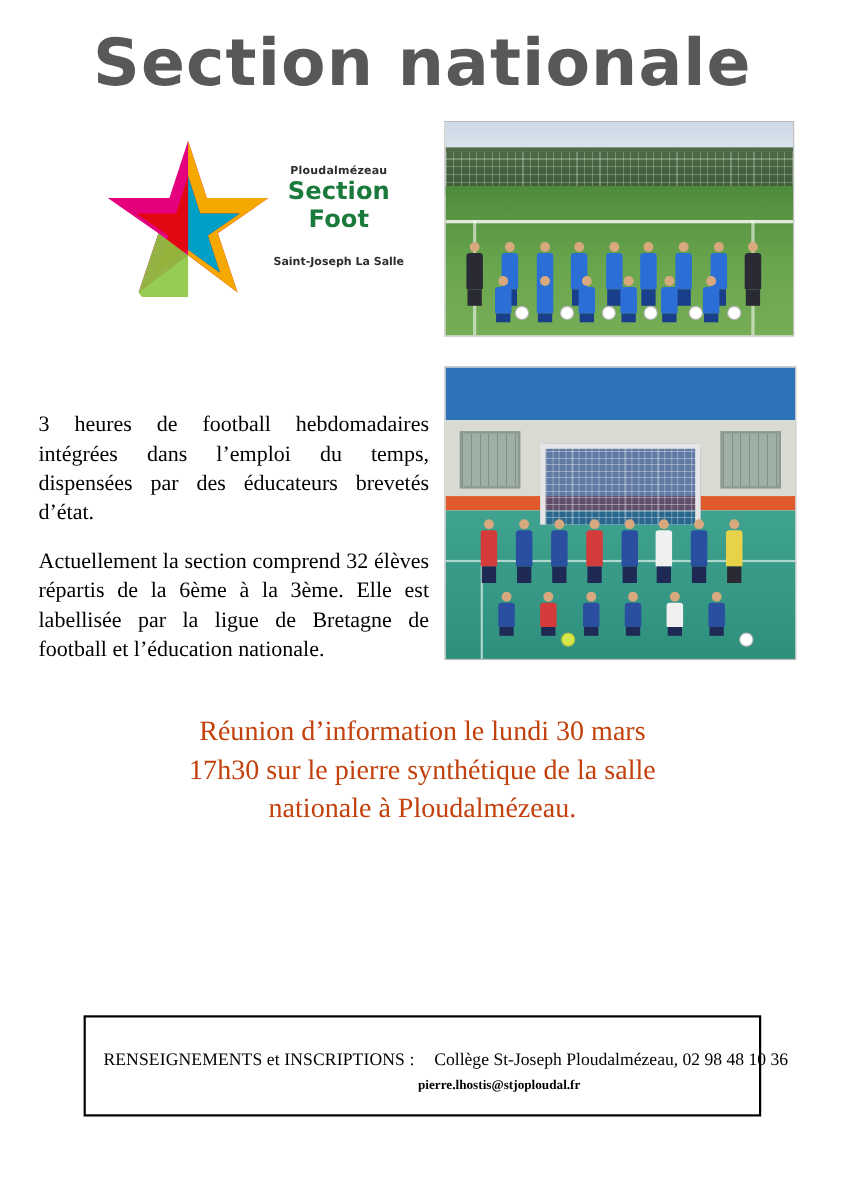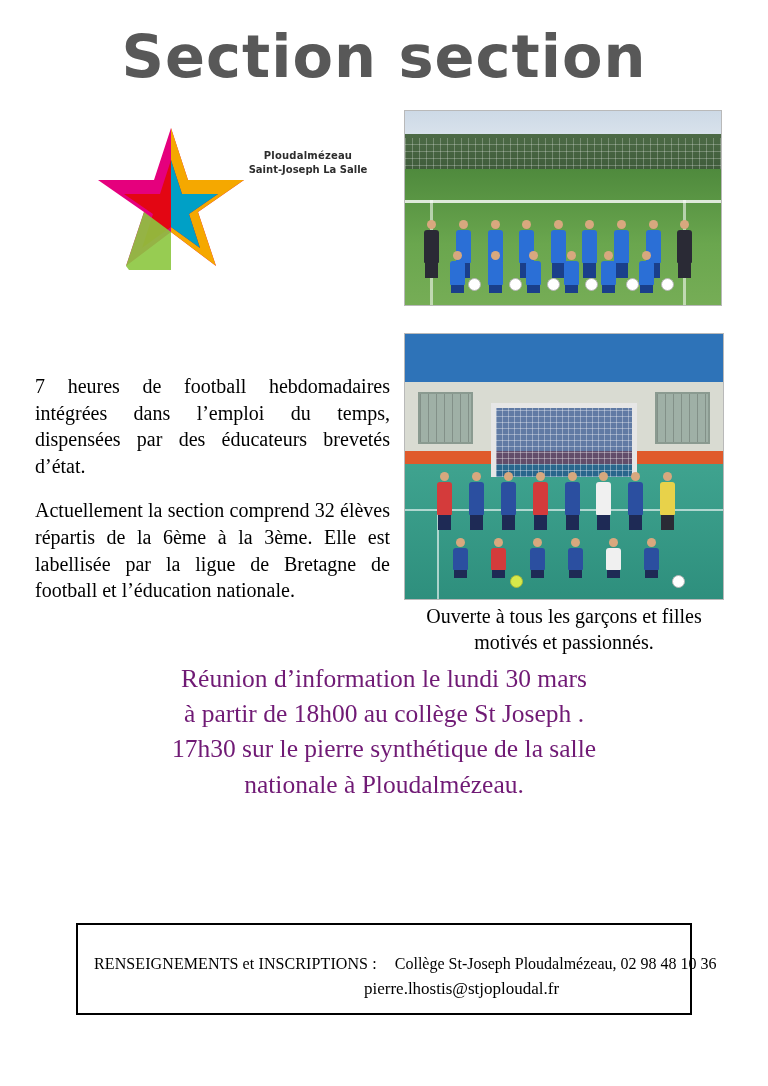--- a/index.html
+++ b/index.html
@@ -80,21 +80,21 @@
     font-size: 22px;
     color: #1a7a3c;
     line-height: 1.15;
     margin-top: 1px;
   }
   .logo-bot-line {
     font-family: "DejaVu Sans", sans-serif;
     font-weight: bold;
     font-size: 10px;
     color: #2d2d2d;
-    margin-top: 3px;
+    margin-top: 20px;
   }
 
   .photo {
     position: absolute;
     border: 1px solid #b9b9b9;
     overflow: hidden;
   }
   .photo-team {
     left: 404px;
     top: 8px;
@@ -165,24 +165,24 @@
     top: 272px;
     width: 320px;
     text-align: center;
     font-size: 20px;
     line-height: 1.32;
   }
 
   
   .announce {
     text-align: center;
-    color: #701a75;
+    color: #c2410c;
     font-size: 25.5px;
     line-height: 1.38;
-    margin-top: 20px;
+    margin-top: 6px;
     padding: 0 40px;
   }
 
   
   .info-box {
     position: absolute;
     left: 76px;
     top: 923px;
     width: 616px;
     height: 92px;
@@ -193,47 +193,48 @@
     position: absolute;
     left: 16px;
     top: 30px;
     font-size: 16px;
     white-space: nowrap;
   }
   .info-line1 .lbl { letter-spacing: .1px; }
   .info-line1 .val { margin-left: 14px; }
   .info-line2 {
     position: absolute;
-    left: 286px;
+    left: 302px;
     top: 54px;
-    font-size: 17px;
-    font-weight: normal;
+    font-size: 12px;
+    font-weight: bold;
   }
 </style>
 </head>
 <body>
 
 <div class="header">
-  <h1 class="title-main">Section section</h1>
+  <h1 class="title-main">Section nationale</h1>
 </div>
 
 <div class="top-row">
 
   <div class="logo-block">
     <div class="logo-star">
       <svg viewBox="0 0 150 150" width="150" height="150" aria-hidden="true">
         <polygon points="75,8 92,60 148,60 102,92 120,146 75,112 30,146 48,92 2,60 58,60" fill="#e5007d"></polygon>
         <polygon points="75,8 92,60 148,60 102,92 120,146 75,112" fill="#f5a800"></polygon>
         <polygon points="75,40 86,74 122,74 93,94 104,128 75,107 46,128 57,94 28,74 64,74" fill="#e30613"></polygon>
         <polygon points="75,40 86,74 122,74 93,94 104,128 75,107" fill="#00a0c6"></polygon>
         <polygon points="30,146 48,92 75,112 75,150 33,150" fill="#8cc63f" opacity="0.9"></polygon>
       </svg>
     </div>
     <div class="logo-text">
       <div class="logo-top-line">Ploudalmézeau</div>
+      <div class="logo-mid-line">Section Foot</div>
       <div class="logo-bot-line">Saint-Joseph La Salle</div>
     </div>
   </div>
 
   <div class="photo photo-team">
     <div class="scene">
       <div class="sky"></div>
       <div class="treeline"></div>
       <div class="fence"></div>
       <div class="grass"></div>
@@ -323,21 +324,21 @@
       <div class="ball" style="left:45%;"></div>
       <div class="ball" style="left:57%;"></div>
       <div class="ball" style="left:70%;"></div>
       <div class="ball" style="left:81%;"></div>
     </div>
   </div>
 </div>
 
 <div class="body-row">
   <div class="text-col">
-    <p>7 heures de football hebdomadaires intégrées dans l’emploi du temps, dispensées par des éducateurs brevetés d’état.</p>
+    <p>3 heures de football hebdomadaires intégrées dans l’emploi du temps, dispensées par des éducateurs brevetés d’état.</p>
     <p>Actuellement la section comprend 32 élèves répartis de la 6ème à la 3ème. Elle est labellisée par la ligue de Bretagne de football et l’éducation nationale.</p>
   </div>
 
   <div class="photo photo-indoor">
     <div class="scene">
       <div class="gym-wall-top"></div>
       <div class="gym-wall"></div>
       <div class="gym-band"></div>
       <div class="gym-floor"></div>
       <div class="window" style="left:4%;"></div>
@@ -418,28 +419,24 @@
           <div class="head"></div>
           <div class="body" style="background:#2b4fa0;height:22px"></div>
           <div class="legs" style="background:#1e2a55"></div>
         </div>
 
       <div class="ball" style="left:33%;bottom:4%;background:#d7e94a;border-color:#a9b93a"></div>
       <div class="ball" style="left:84%;bottom:4%;"></div>
     </div>
   </div>
 
-  <div class="caption">
-    <span>Ouverte à tous les garçons et filles motivés et passionnés.</span>
-  </div>
 </div>
 
 <div class="announce">
   <div>Réunion d’information le lundi 30 mars</div>
-  <div>à partir de 18h00 au collège St Joseph .</div>
   <div>17h30 sur le pierre synthétique  de la salle</div>
   <div>nationale à Ploudalmézeau.</div>
 </div>
 
 <div class="info-box">
   <div class="info-line1">
     <span class="lbl">RENSEIGNEMENTS et INSCRIPTIONS :</span>
     <span class="val">Collège St-Joseph Ploudalmézeau, 02 98 48 10 36</span>
   </div>
   <div class="info-line2">pierre.lhostis@stjoploudal.fr</div>

